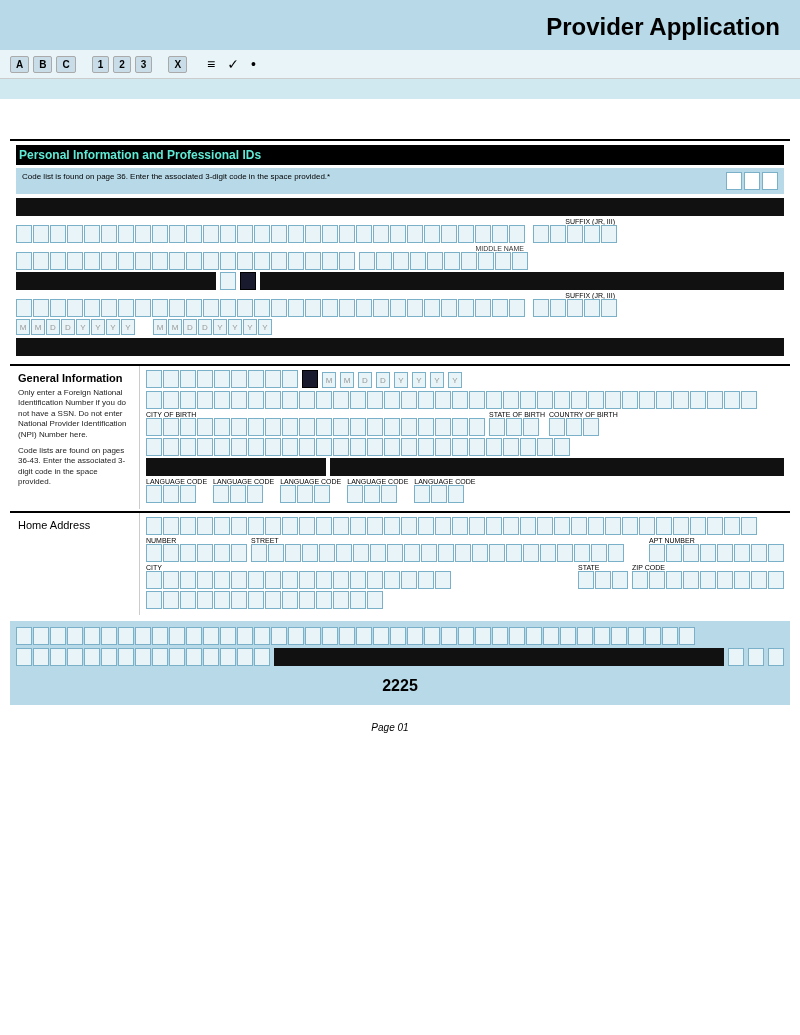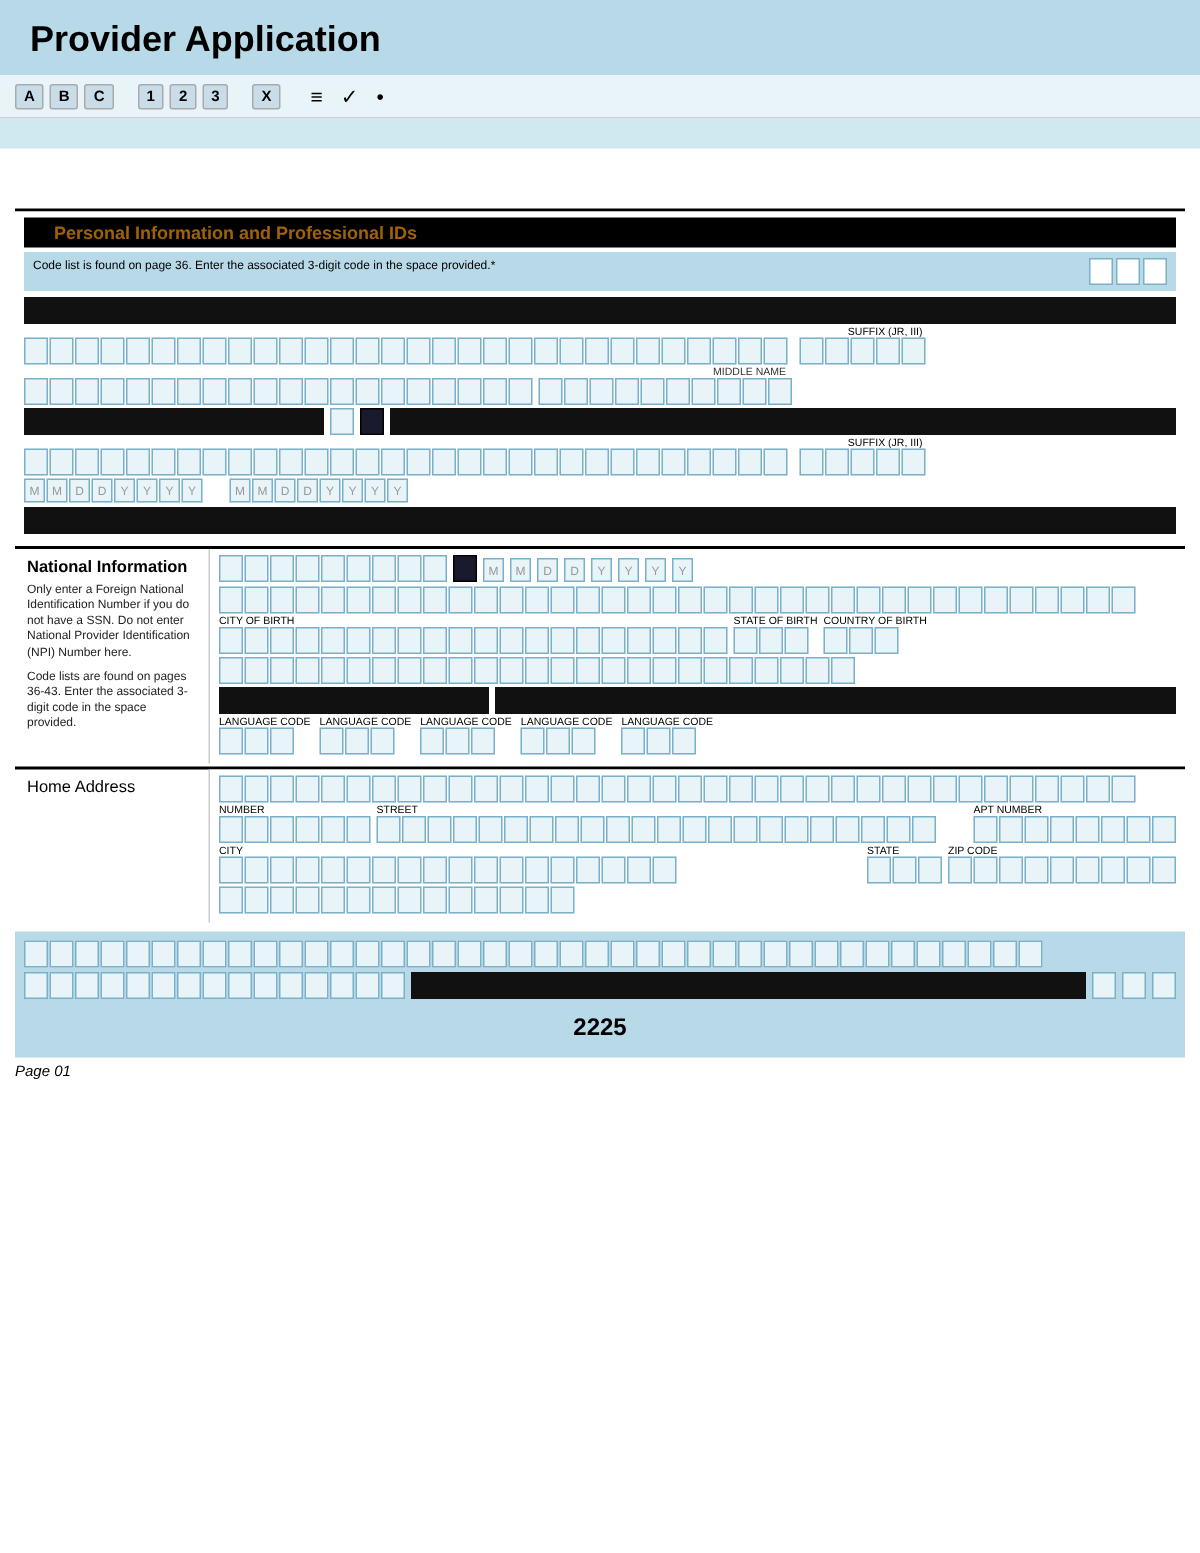--- a/index.html
+++ b/index.html
@@ -17,21 +17,21 @@
       min-height: 1035px;
       position: relative;
       background: #fff;
     }
 
     
     .header {
       background: #b8d9e8;
       padding: 10px 20px 6px 20px;
       display: flex;
-      justify-content: flex-start;
+      justify-content: flex-end;
       align-items: center;
       min-height: 50px;
     }
     .header-title {
       font-size: 24px;
       font-weight: bold;
       color: #000;
     }
 
     
@@ -135,24 +135,24 @@
       border-color: #000;
     }
     .char-box.white {
       background: #fff;
       border-color: #7ab0c8;
     }
 
     
     .section1-header {
       background: #000;
-      color: #a16207;
+      color: #5eead4;
       font-weight: bold;
       font-size: 12px;
-      padding: 3px 20px;
+      padding: 3px 3px;
       margin-bottom: 3px;
     }
 
     
     .info-box {
       background: #b8d9e8;
       padding: 4px 6px;
       font-size: 8px;
       margin-bottom: 4px;
       display: flex;
@@ -205,24 +205,24 @@
     }
 
     
     .bottom-area {
       background: #b8d9e8;
       margin-top: 6px;
       padding: 6px;
     }
 
     .page-number {
-      text-align: left;
+      text-align: center;
       font-size: 10px;
       padding-right: 20px;
-      padding-top: 4px;
+      padding-top: 17px;
     }
 
     
     .boxes-row {
       display: flex;
       gap: 1px;
     }
 
     .mid-label {
       font-size: 7px;
@@ -448,21 +448,21 @@
           <div class="date-char">Y</div>
         </div>
 
         <div class="dark-bar"></div>
 
       </div>
     </div>
 
     <div class="section-row">
       <div class="section-label-cell general-info">
-        <div class="section-title">National Information</div>
+        <div class="section-title">General Information</div>
         <div class="section-note">Only enter a Foreign National Identification Number if you do not have a SSN. Do not enter National Provider Identification (NPI) Number here.</div>
         <div class="section-note" style="margin-top:6px;">Code lists are found on pages 36-43. Enter the associated 3-digit code in the space provided.</div>
       </div>
 
       <div class="section-content">
 
         <div style="display:flex; gap:4px; margin-bottom:3px; align-items:flex-end;">
           <div>
             <div class="boxes-row">
               <div class="char-box"></div>

